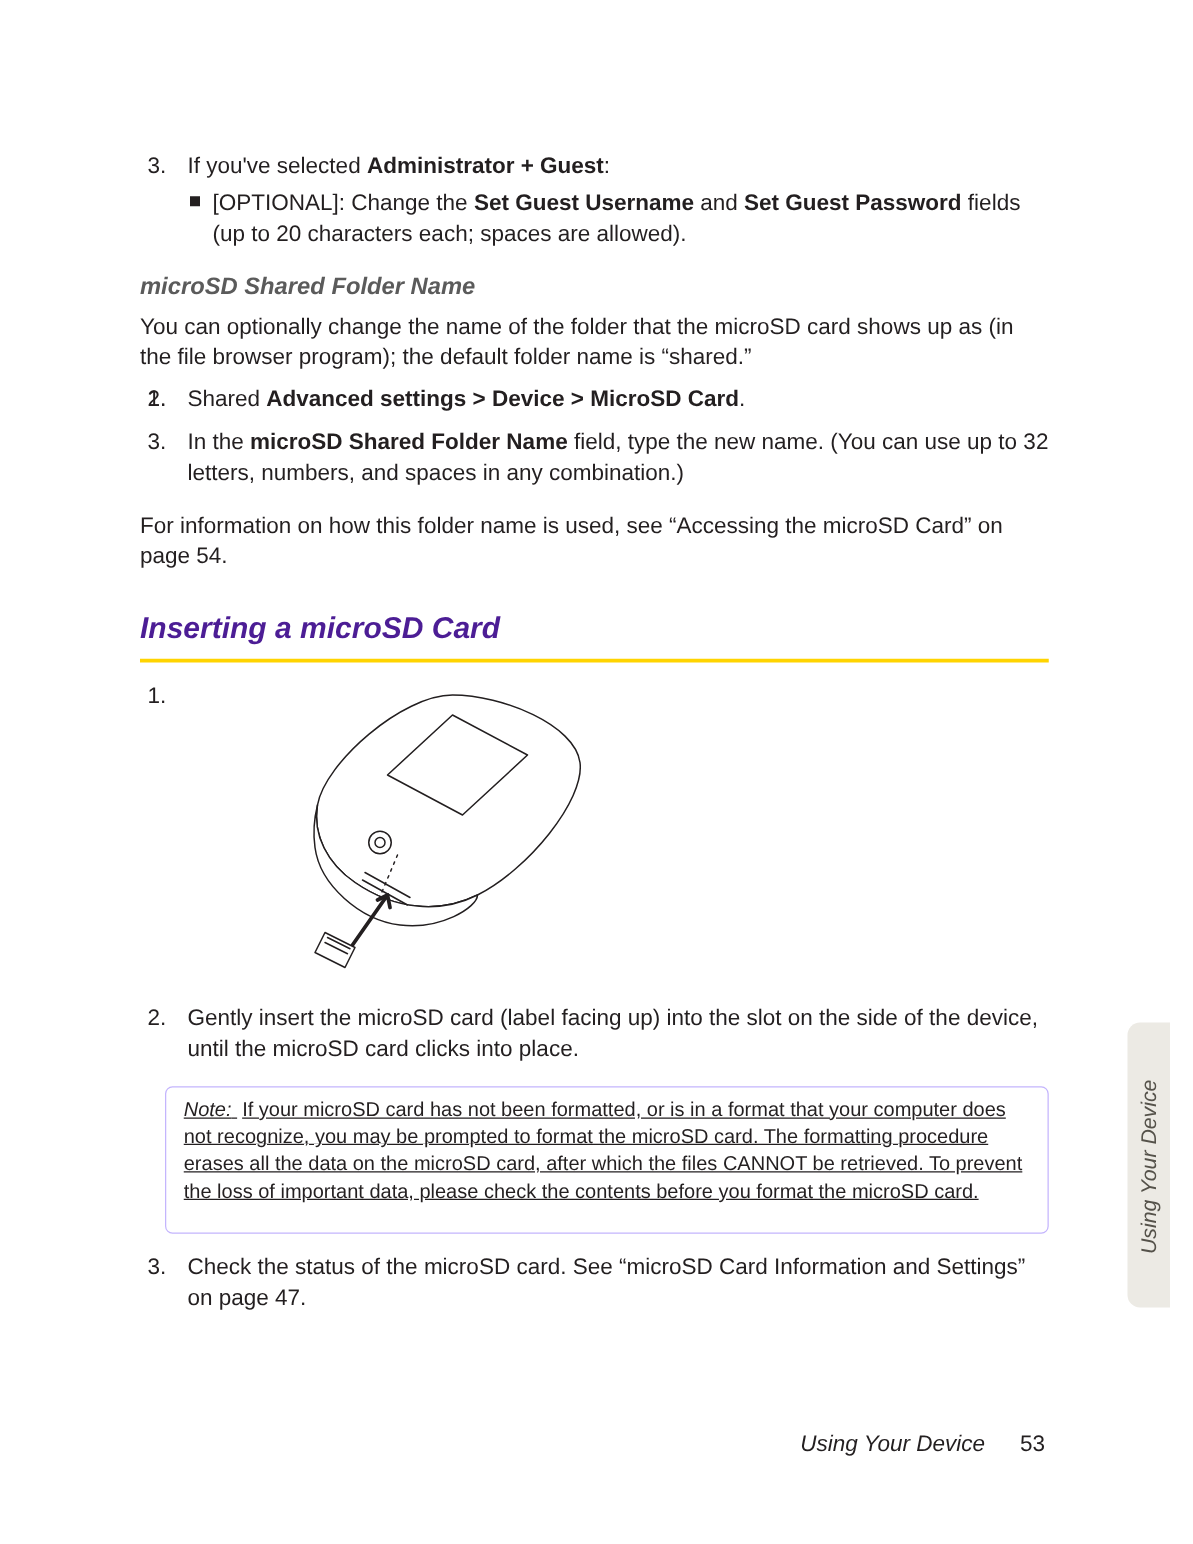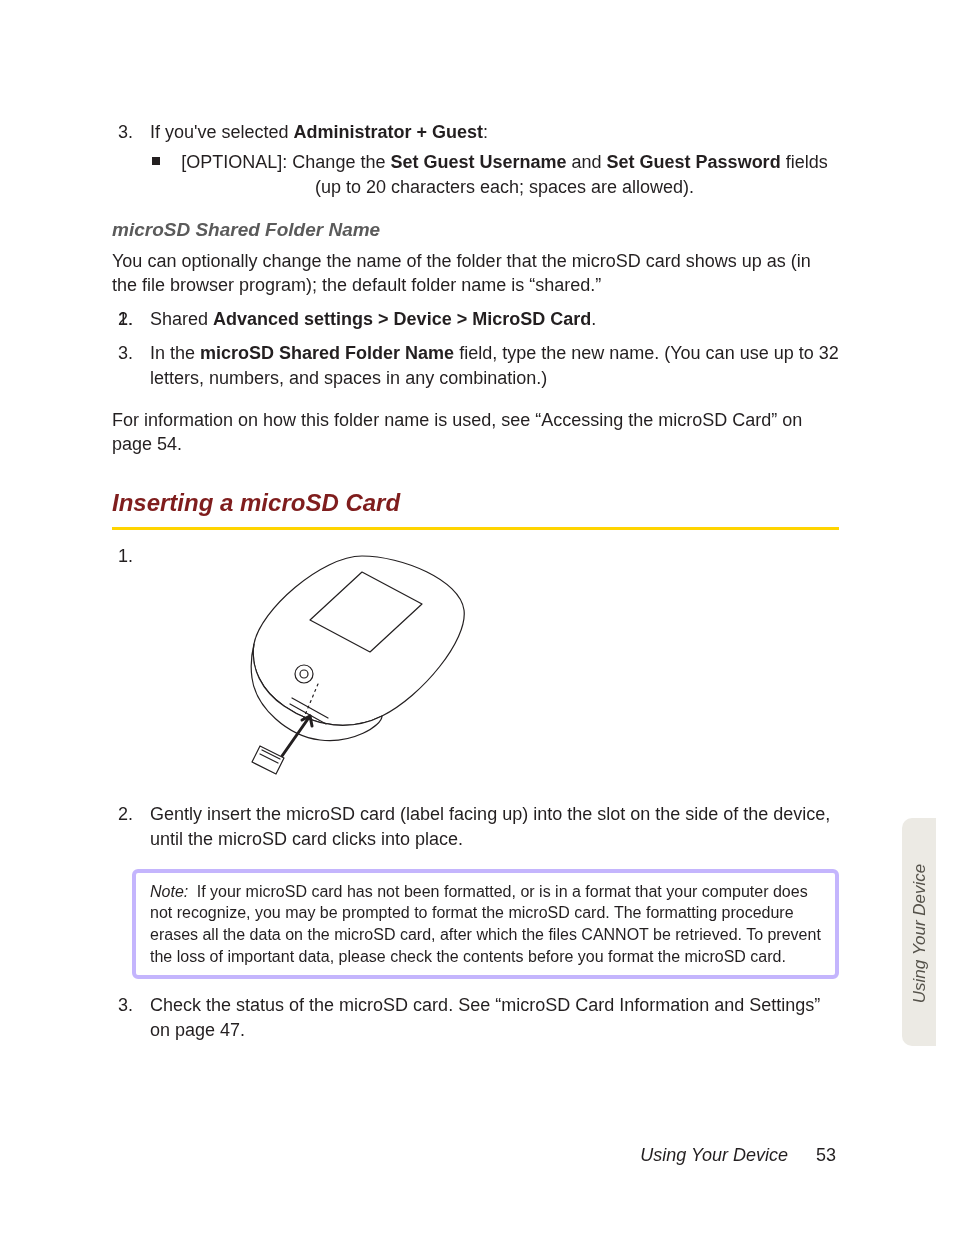--- a/index.html
+++ b/index.html
@@ -42,21 +42,20 @@
   }
   .ul-square {
     list-style: none;
     padding: 0;
     margin: 6px 0 0 0;
   }
   .ul-square > li {
     position: relative;
     padding-left: 20px;
     margin-bottom: 8px;
-    text-align: center;
   }
   .ul-square > li::before {
     content: "";
     position: absolute;
     left: 2px;
     top: 7px;
     width: 8px;
     height: 8px;
     background: #231f20;
   }
@@ -64,40 +63,41 @@
   .subheading {
     font-style: italic;
     font-weight: 600;
     font-size: 19px;
     margin: 18px 0 6px 0;
     color: #5b5b5b;
   }
   .section-heading {
     font-style: italic;
     font-size: 24px;
-    color: #7f1d1d;
+    color: #4c1d95;
     margin: 30px 0 0 0;
     padding-bottom: 4px;
   }
   .yellow-rule {
     border: none;
     border-top: 3px solid #ffd400;
     margin: 4px 0 14px 0;
   }
   .para {
     margin: 0 0 10px 0;
   }
   .note-box {
-    border: 4px solid #c4b5fd;
+    border: 1px solid #c4b5fd;
     border-radius: 6px;
-    padding: 8px 14px 8px 14px;
+    padding: 8px 14px 22px 14px;
     margin: 8px 0 14px 20px;
     font-size: 16px;
     line-height: 1.35;
     font-style: italic;
+    text-decoration: underline;
   }
   .note-box .note-label {
     font-style: italic;
   }
   .note-body-indent {
     display: block;
     padding-left: 40px;
     font-style: normal;
   }
   .device-figure {

